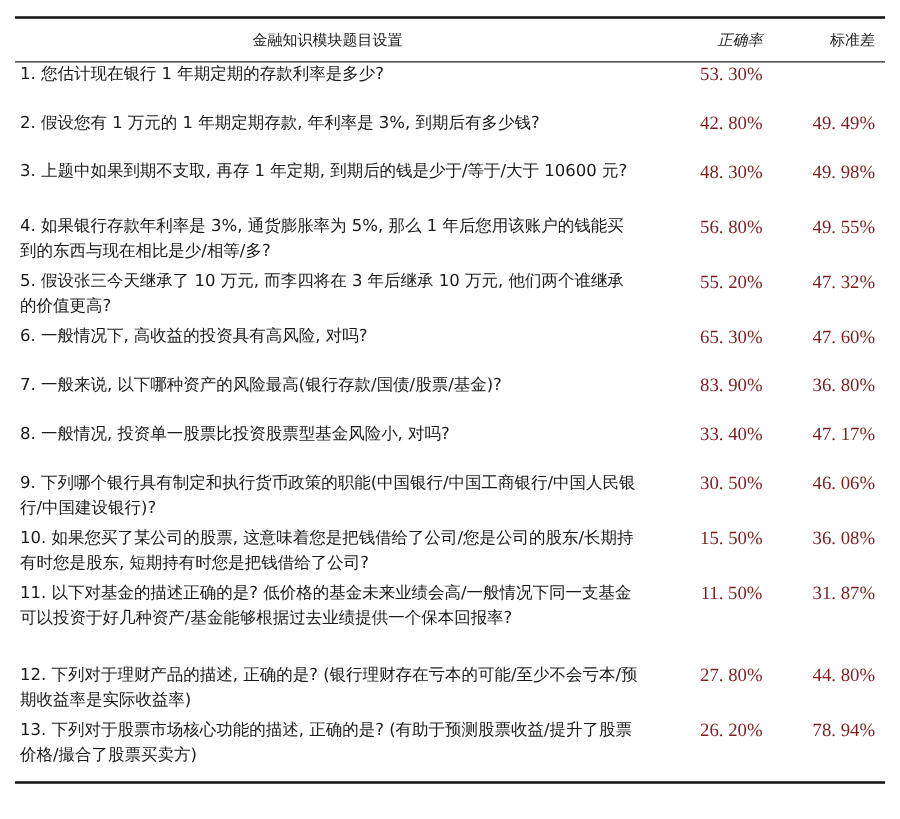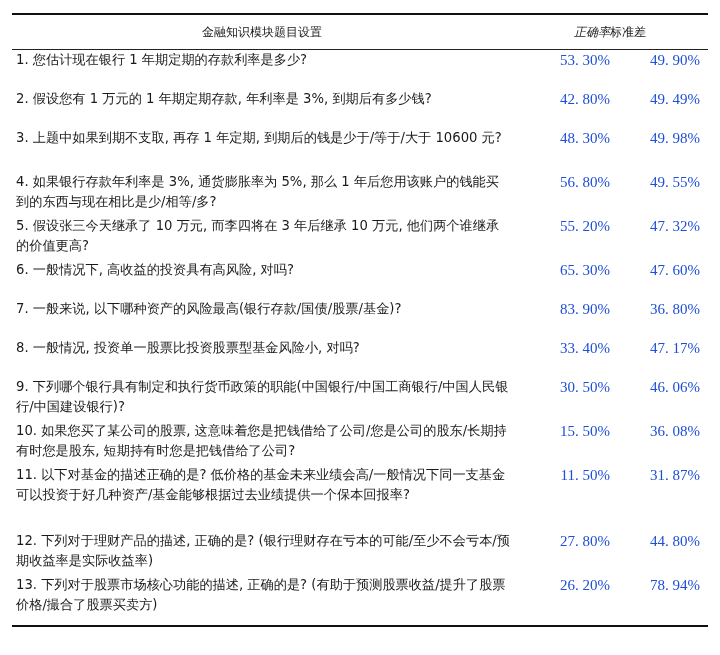--- a/index.html
+++ b/index.html
@@ -5,24 +5,24 @@
   html, body { margin: 0; padding: 0; background: #ffffff; }
   body { width: 720px; height: 655px; position: relative; overflow: hidden;
          font-family: "DejaVu Sans", "Liberation Sans", sans-serif; color: #1a1a1a; }
   .table { position: absolute; left: 12px; top: 13px; width: 696px; }
   .rule-top { height: 0; border-top: 2px solid #111; }
   .rule-mid { height: 0; border-top: 1px solid #222; }
   .rule-bot { height: 0; border-top: 2px solid #111; }
   .hdr { display: flex; height: 34px; align-items: center; font-size: 12px; }
   .hdr .q { flex: 0 0 500px; text-align: center; }
   .hdr .c { flex: 0 0 98px; text-align: right; padding-right: 0; font-style: italic; }
-  .hdr .s { flex: 0 0 98px; text-align: left; padding-right: 8px; box-sizing: border-box; }
+  .hdr .s { flex: 0 0 98px; text-align: right; padding-right: 8px; box-sizing: border-box; }
   .row { display: flex; align-items: flex-start; font-size: 13.2px; line-height: 20px; }
   .row .q { flex: 0 0 500px; padding-left: 4px; box-sizing: border-box; }
-  .row .c, .row .s { font-family: "Liberation Serif", "DejaVu Serif", serif; font-size: 15px; color: #1d4ed8; }
+  .row .c, .row .s { font-family: "Liberation Serif", "DejaVu Serif", serif; font-size: 15px; color: #7f1d1d; }
   .row .c { flex: 0 0 98px; text-align: right; }
   .row .s { flex: 0 0 98px; text-align: right; padding-right: 8px; box-sizing: border-box; }
   .h1 { height: 39px; }
   .h2 { height: 44px; }
   .h3 { height: 66px; }
 </style>
 </head>
 <body>
 
 <div class="table">
@@ -30,21 +30,20 @@
   <div class="hdr">
     <div class="q">金融知识模块题目设置</div>
     <div class="c">正确率</div>
     <div class="s">标准差</div>
   </div>
   <div class="rule-mid"></div>
 
   <div class="row h1">
     <div class="q">1. 您估计现在银行 1 年期定期的存款利率是多少?</div>
     <div class="c">53. 30%</div>
-    <div class="s">49. 90%</div>
   </div>
   <div class="row h1">
     <div class="q">2. 假设您有 1 万元的 1 年期定期存款, 年利率是 3%, 到期后有多少钱?</div>
     <div class="c">42. 80%</div>
     <div class="s">49. 49%</div>
   </div>
   <div class="row h2">
     <div class="q">3. 上题中如果到期不支取, 再存 1 年定期, 到期后的钱是少于/等于/大于 10600 元?</div>
     <div class="c">48. 30%</div>
     <div class="s">49. 98%</div>

